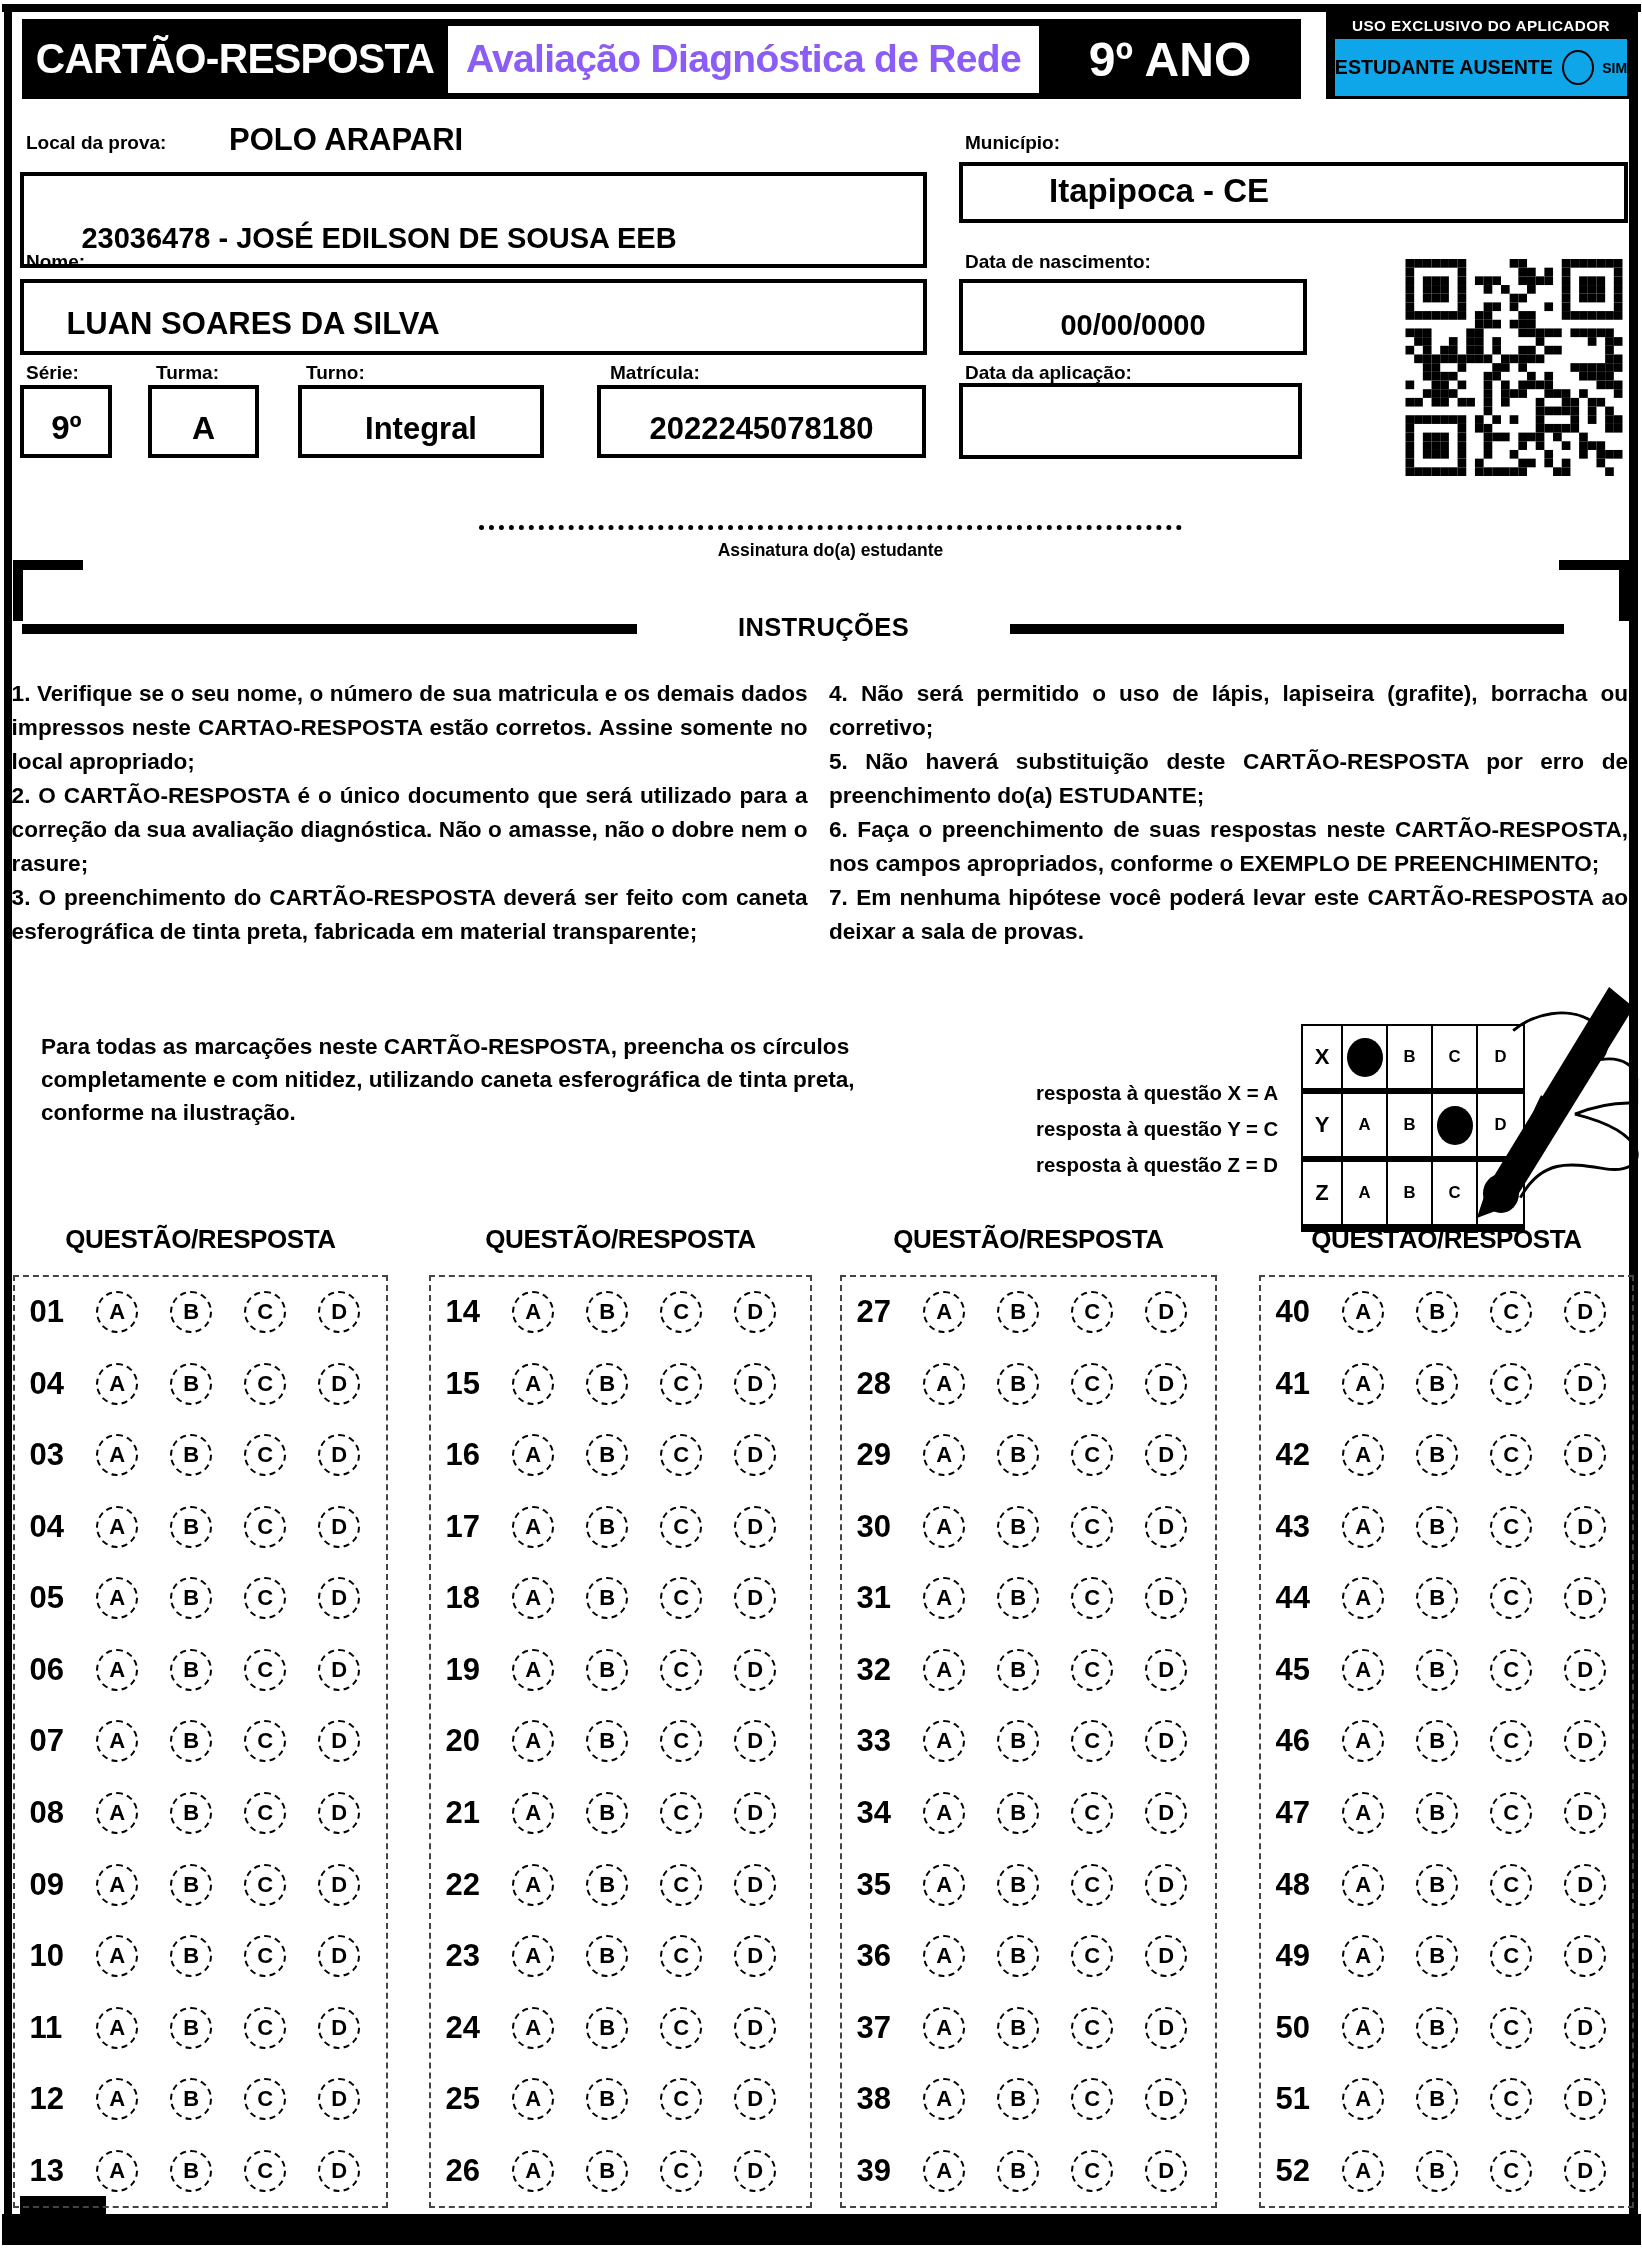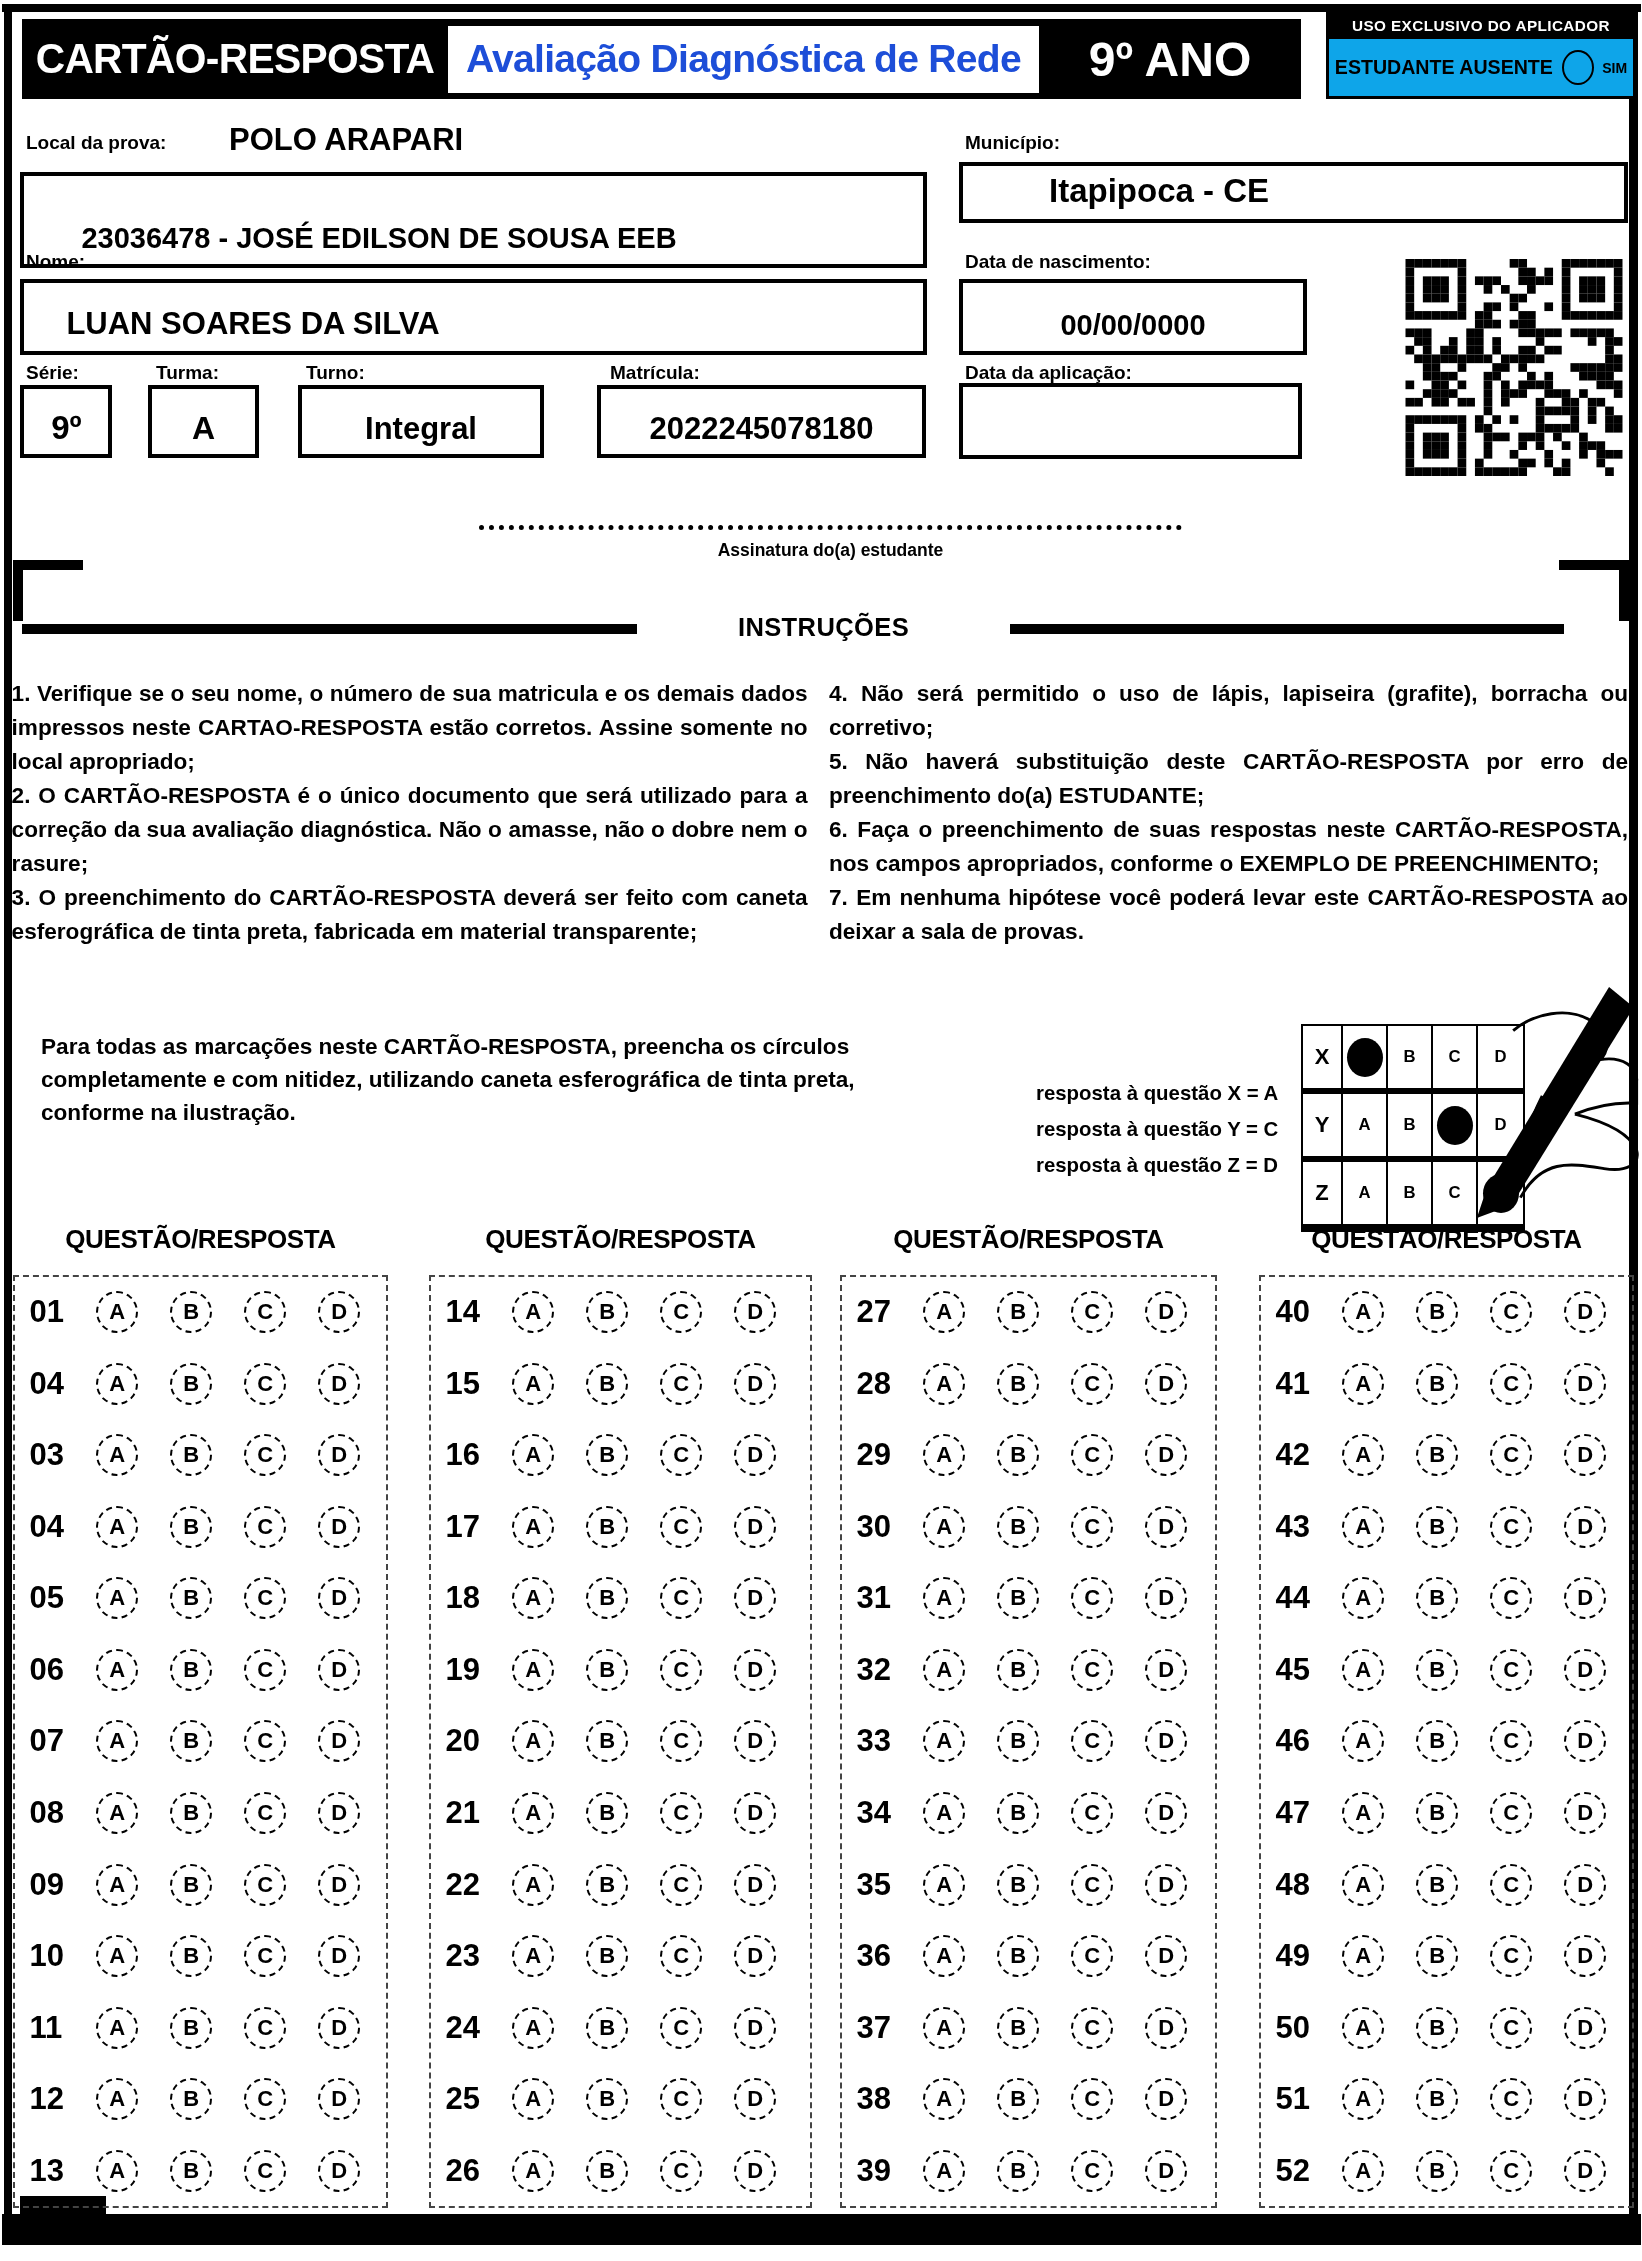--- a/index.html
+++ b/index.html
@@ -7,24 +7,24 @@
     position:relative; width:1642px; height:2261px; background:#fff;
     font-family:"Liberation Sans", sans-serif; color:#000; overflow:hidden;
   }
   .abs{position:absolute;}
   .bar{background:#000;}
   
   .hdr-strip{left:22px; top:19px; width:1279px; height:80px; background:#000; display:flex; align-items:stretch;}
   .hdr-card{width:426px; display:flex; align-items:center; justify-content:center;
     color:#fff; font-size:42px; font-weight:bold; letter-spacing:-0.7px; transform:scaleX(.97);}
   .hdr-exam{width:591px; margin:6.5px 0; background:#fff; display:flex; align-items:center; justify-content:center;
-    color:#1d4ed8; font-size:39px; font-weight:bold; letter-spacing:-0.7px;}
+    color:#8b5cf6; font-size:39px; font-weight:bold; letter-spacing:-0.7px;}
   .hdr-grade{flex:1; display:flex; align-items:center; justify-content:center;
     color:#fff; font-size:48px; font-weight:bold;}
-  .aplicador{left:1326px; top:10.2px; width:310px; height:89px; border:3.6px solid #000; background:#000; box-sizing:border-box; display:flex; flex-direction:column;}
+  .aplicador{left:1326px; top:10.2px; width:310px; height:89px; border:3.6px solid #000; background:#000; box-sizing:border-box; display:flex; flex-direction:column;align-items:center;}
   .aplicador-h{height:26px; background:#000; color:#fff; font-size:15.3px; font-weight:bold;
     display:flex; align-items:center; justify-content:center; letter-spacing:0.4px;}
   .aplicador-b{flex:1; background:#0ea5e9; display:flex; align-items:center; justify-content:center; gap:8.7px;}
   .aplicador-b .lbl{font-size:19.6px; font-weight:bold;}
   .absent-circle{width:28px; height:31px; border:2.9px solid #000; border-radius:50%;}
   .aplicador-b .sim{font-size:14px; font-weight:bold;}
   
   .flabel{font-size:19px; font-weight:bold;}
   .fvalue{font-weight:bold;}
   .fbox{border:4.4px solid #000; box-sizing:border-box; background:#fff; display:flex;}

